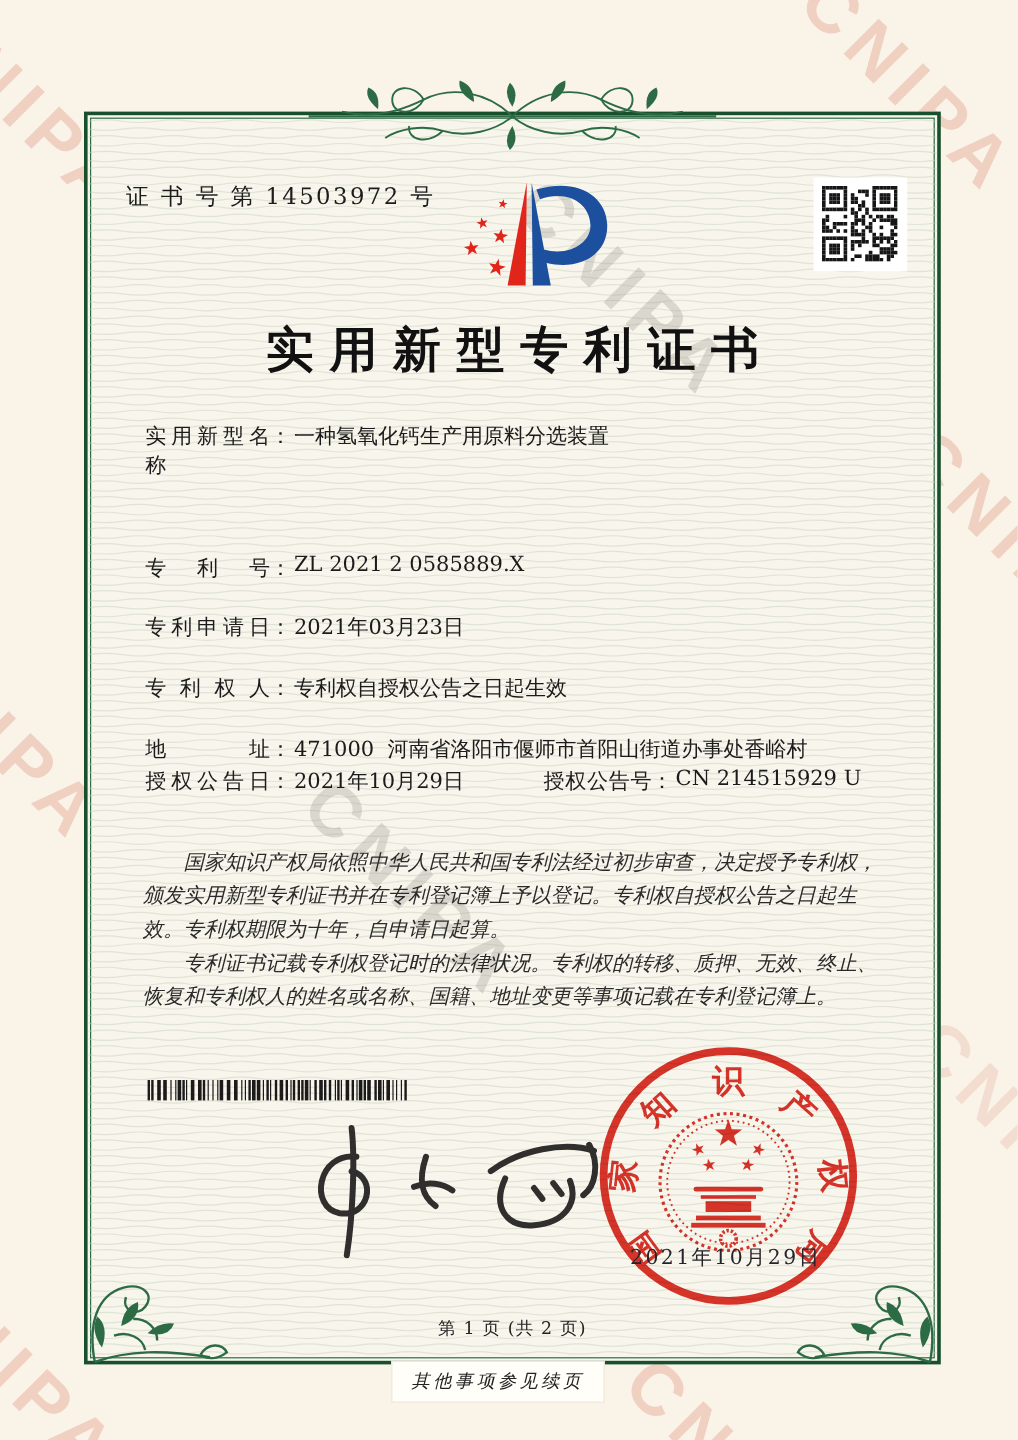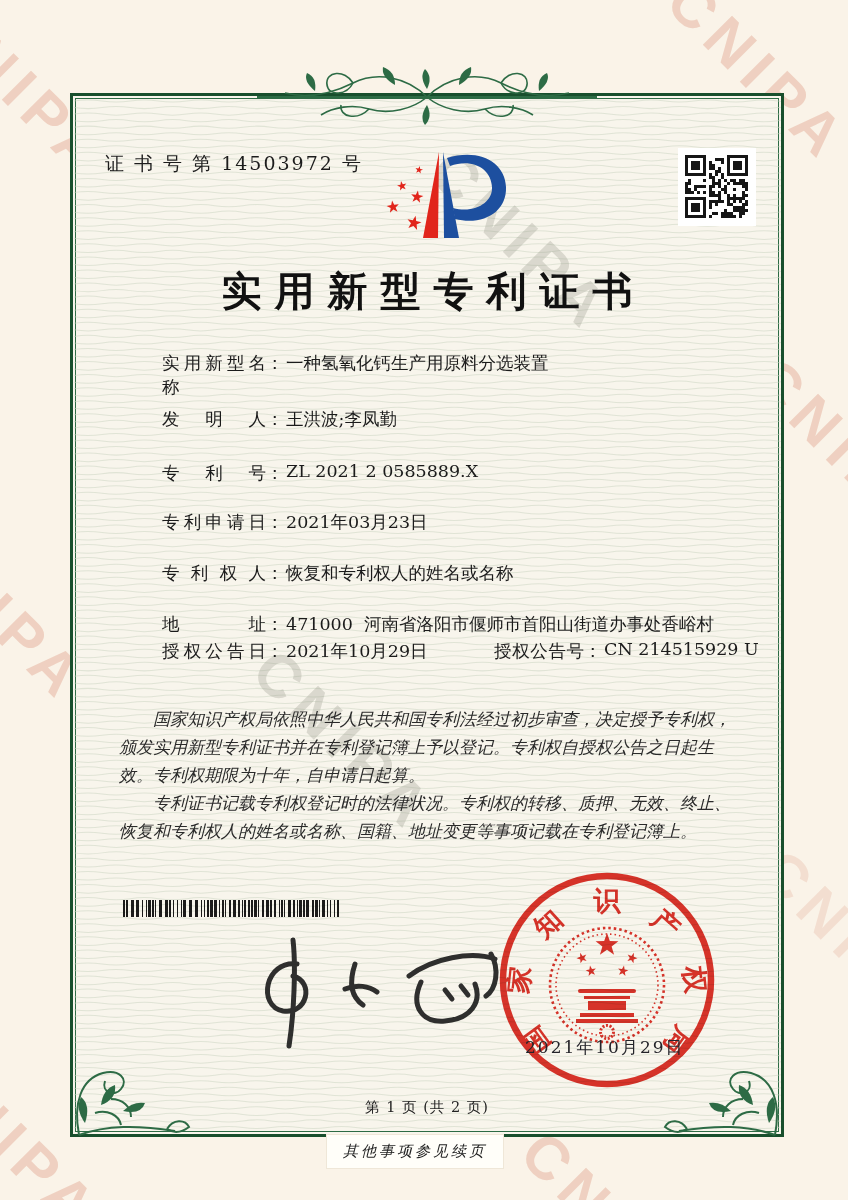--- a/index.html
+++ b/index.html
@@ -34,21 +34,21 @@
   .logo{position:absolute;left:282px;top:46px;width:185px;height:118px;}
   .qr-pad{position:absolute;left:605px;top:52px;width:78px;height:78px;background:#ffffff;}
   .qr-pad svg{position:absolute;left:7px;top:7px;}
   .title{
     position:absolute;left:0;top:168px;width:100%;text-align:center;
     font-size:40px;font-weight:bold;color:#111;letter-spacing:13px;text-indent:13px;
   }
   
   .field-row{
     position:absolute;left:48px;width:618px;
-    font-size:17.5px;color:#1b1b1b;margin-left:41px;
+    font-size:17.5px;color:#1b1b1b;
   }
   .f-label{display:inline-block;width:104px;text-align:justify;text-align-last:justify;vertical-align:top;}
   .f-colon{display:inline-block;width:20px;vertical-align:top;}
   .f-value{white-space:pre-wrap;}
   .f-pair2{position:absolute;left:332px;top:0;}
   
   .body-text{
     position:absolute;left:46px;right:42px;top:610px;
     font-style:italic;font-size:17px;line-height:1.64;color:#2a2a2a;
   }
@@ -555,31 +555,28 @@
         <rect x="48" y="60" width="3" height="3" fill="#161616"></rect>
         <rect x="54" y="60" width="3" height="3" fill="#161616"></rect>
       </svg>
   </div>
 
   <div class="title">实用新型专利证书</div>
 
   <div class="field-row" style="top:255px">
     <span class="f-label">实用新型名称</span><span class="f-colon">：</span><span class="f-value">一种氢氧化钙生产用原料分选装置</span>
   </div>
-  <div class="field-row" style="top:311px">
-    <span class="f-label">发明人</span><span class="f-colon">：</span><span class="f-value">王洪波;李凤勤</span>
-  </div>
   <div class="field-row" style="top:365px">
     <span class="f-label">专利号</span><span class="f-colon">：</span><span class="f-value">ZL 2021 2 0585889.X</span>
   </div>
   <div class="field-row" style="top:414px">
     <span class="f-label">专利申请日</span><span class="f-colon">：</span><span class="f-value">2021年03月23日</span>
   </div>
   <div class="field-row" style="top:465px">
-    <span class="f-label">专利权人</span><span class="f-colon">：</span><span class="f-value">恢复和专利权人的姓名或名称</span>
+    <span class="f-label">专利权人</span><span class="f-colon">：</span><span class="f-value">专利权自授权公告之日起生效</span>
   </div>
   <div class="field-row" style="top:516px">
     <span class="f-label">地址</span><span class="f-colon">：</span><span class="f-value">471000  河南省洛阳市偃师市首阳山街道办事处香峪村</span>
   </div>
   <div class="field-row" style="top:543px">
     <span class="f-label">授权公告日</span><span class="f-colon">：</span><span class="f-value">2021年10月29日</span>
     <span class="f-pair2">
       <span class="f-label" style="width:90px">授权公告号</span><span class="f-colon">：</span><span class="f-value">CN 214515929 U</span>
     </span>
   </div>

